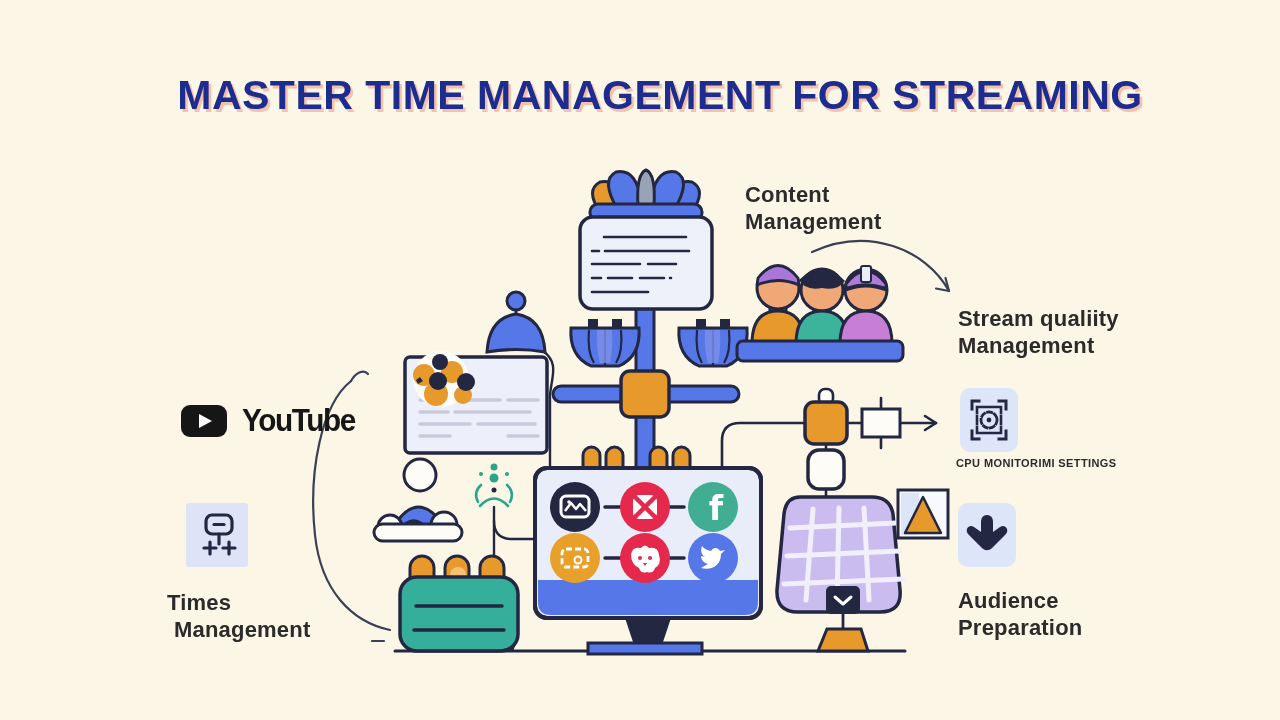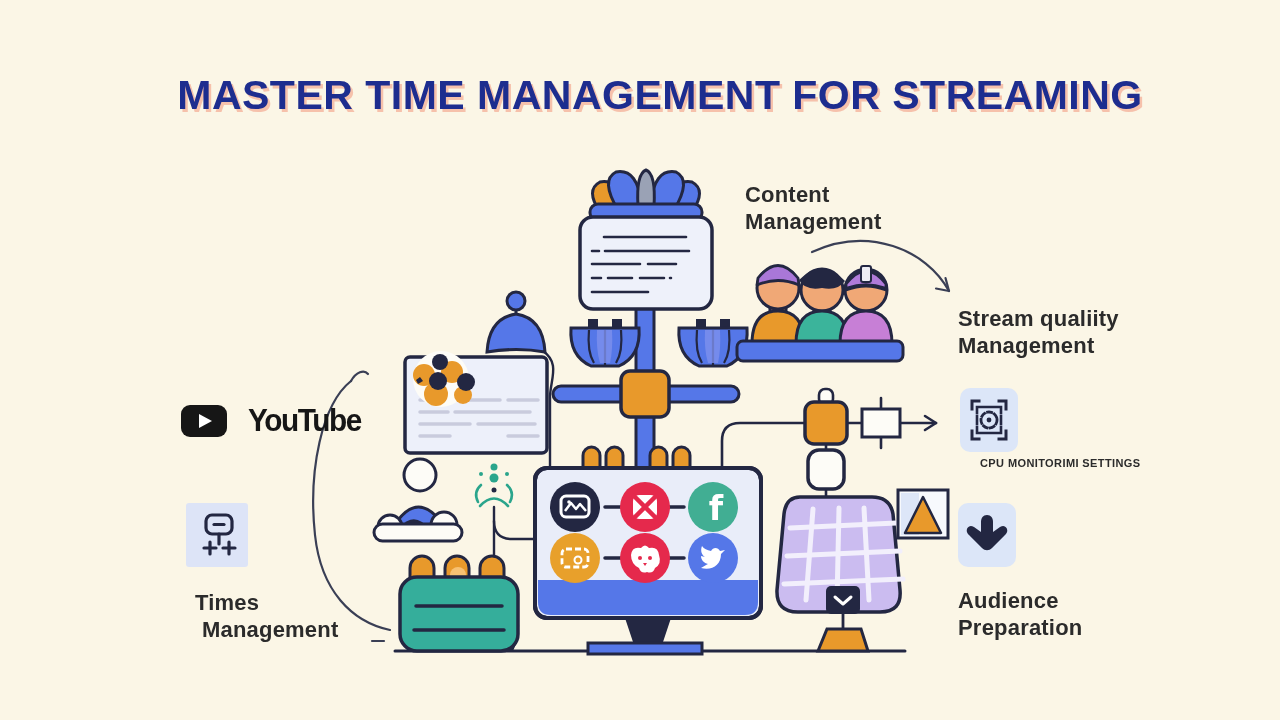--- a/index.html
+++ b/index.html
@@ -20,21 +20,21 @@
     color:#2B2B2B;font-weight:bold;font-size:22px;line-height:27px;
     letter-spacing:.2px;
   }
   .caption{
     color:#2B2B2B;font-weight:bold;font-size:11px;letter-spacing:.4px;
   }
   .tile{
     background:#DCE6F8;border-radius:10px;display:flex;
     align-items:center;justify-content:center;
   }
-  #youtube-logo{display:flex;align-items:center;gap:21px;}
+  #youtube-logo{display:flex;align-items:center;gap:15px;}
   #youtube-logo .wordmark{
     font-size:31px;font-weight:bold;color:#161616;letter-spacing:-1.5px;
     transform:scaleX(.96);transform-origin:left center;
   }
   svg{display:block;}
 </style>
 </head>
 <body>
 
 <div id="stage">
@@ -306,21 +306,21 @@
         <path d="M 12 5 H 5 V 13"></path>
         <path d="M 32 5 H 39 V 13"></path>
         <path d="M 12 43 H 5 V 35"></path>
         <path d="M 32 43 H 39 V 35"></path>
         <path d="M 14 11 h -4 v 6 M 30 11 h 4 v 6 M 14 37 h -4 v -6 M 30 37 h 4 v -6 M 14 11 h 16 M 14 37 h 16 M 10 20 v 8 M 34 20 v 8" stroke-width="2.6"></path>
         <circle cx="22" cy="24" r="8" stroke-width="2.8" stroke-dasharray="4 3.2"></circle>
       </g>
       <circle cx="22" cy="24" r="2.4" fill="#232742"></circle>
     </svg>
   </div>
-  <div class="abs caption" style="left:980px;top:457px;width:175px">CPU MONITORIMI SETTINGS</div>
+  <div class="abs caption" style="left:956px;top:457px;width:175px">CPU MONITORIMI SETTINGS</div>
 
   <div class="tile abs" style="left:958px;top:503px;width:58px;height:64px">
     <svg width="44" height="48" viewBox="0 0 44 48">
       <path d="M 22 4 c 4 0 6 3 6 7 v 10 l 7 -5 c 6 -4 10 4 5 8 l -13 13 c -3 3 -7 3 -10 0 L 4 24 c -5 -4 -1 -12 5 -8 l 7 5 V 11 c 0 -4 2 -7 6 -7 z" fill="#232742"></path>
     </svg>
   </div>
   <div class="abs label" style="left:958px;top:587px">
     <div>Audience</div>
     <div>Preparation</div>
   </div>
@@ -329,18 +329,18 @@
     <svg width="48" height="52" viewBox="0 0 48 52">
       <g fill="none" stroke="#232742" stroke-width="3.2" stroke-linecap="round" stroke-linejoin="round">
         <rect x="13" y="6" width="26" height="19" rx="6"></rect>
         <path d="M 21 15.5 h 10"></path>
         <path d="M 26 25 v 10"></path>
         <path d="M 17 33 v 12 M 11 39 h 12"></path>
         <path d="M 36 33 v 12 M 30 39 h 12"></path>
       </g>
     </svg>
   </div>
-  <div class="abs label" style="left:195px;top:589px">
+  <div class="abs label" style="left:167px;top:589px">
     <div>Times</div>
     <div style="margin-left:7px">Management</div>
   </div>
 
 </div>
 
 </body></html>

